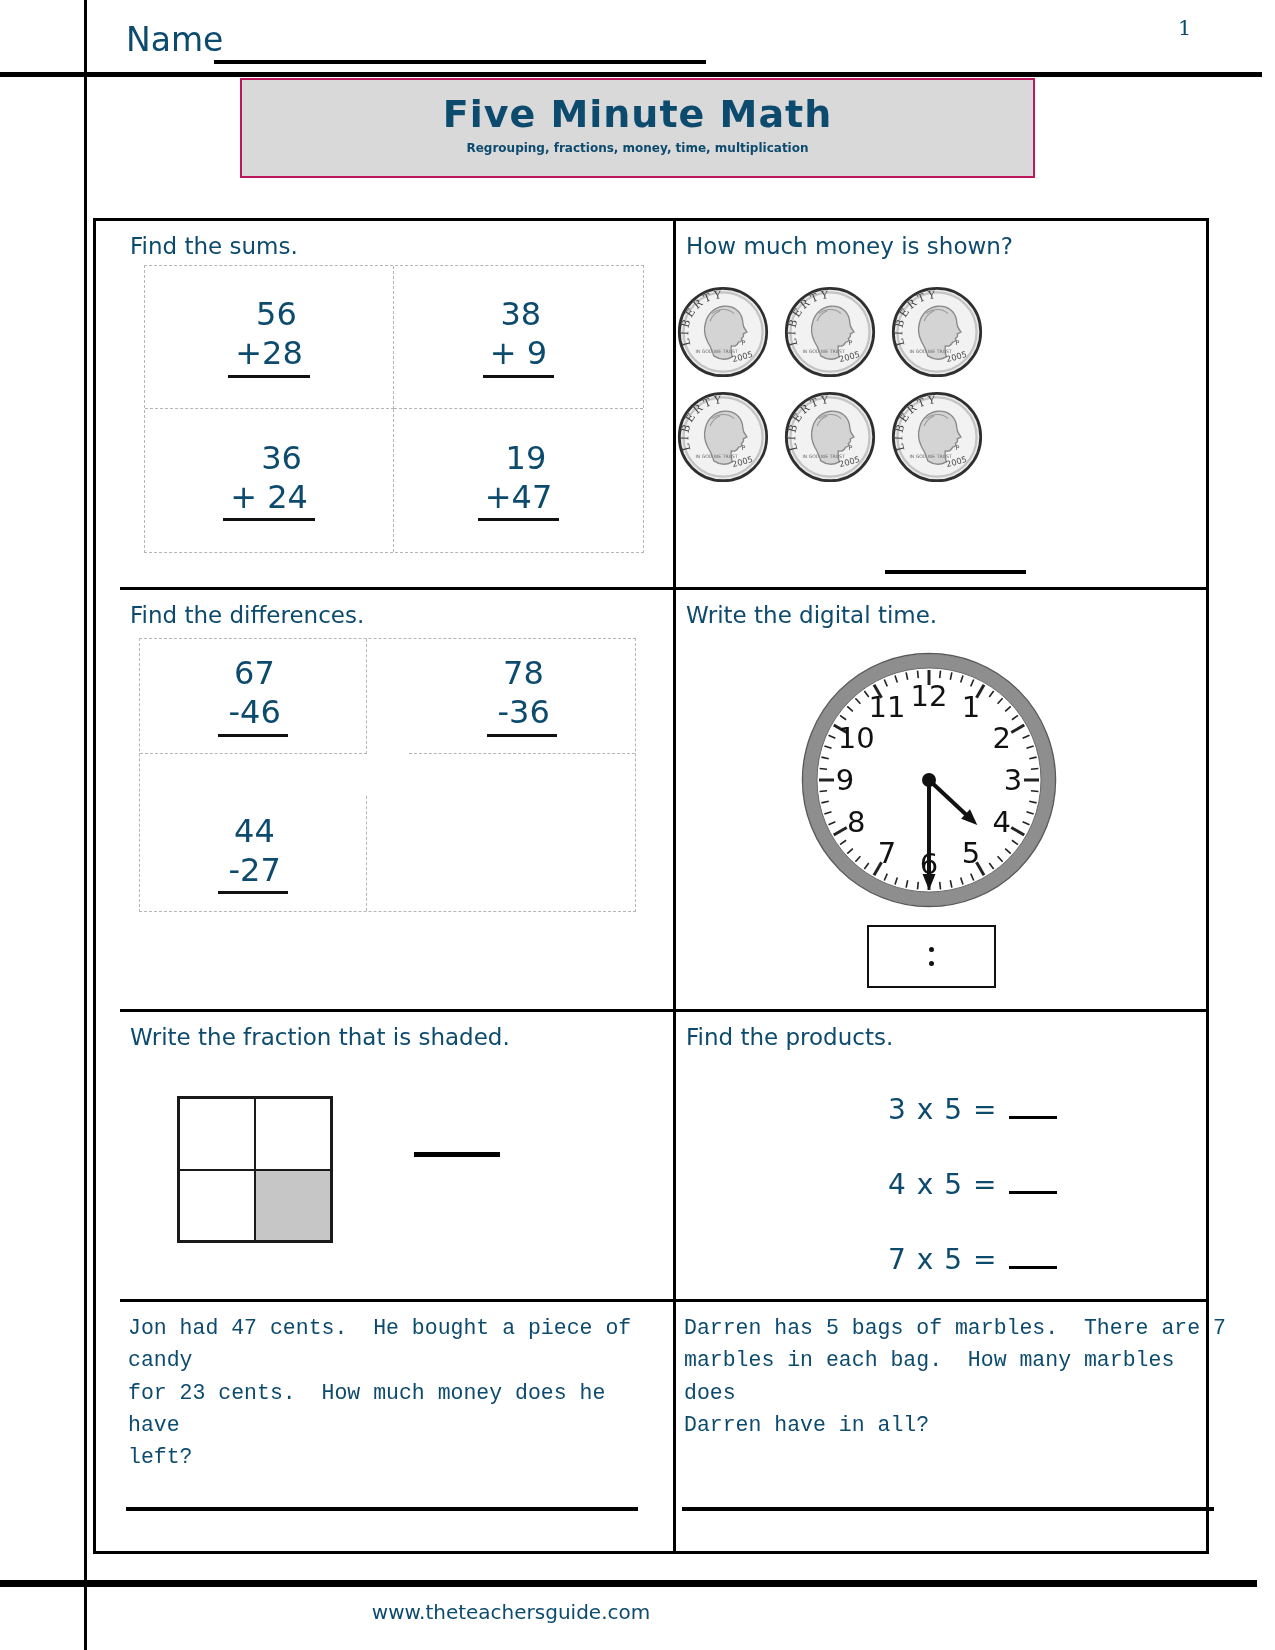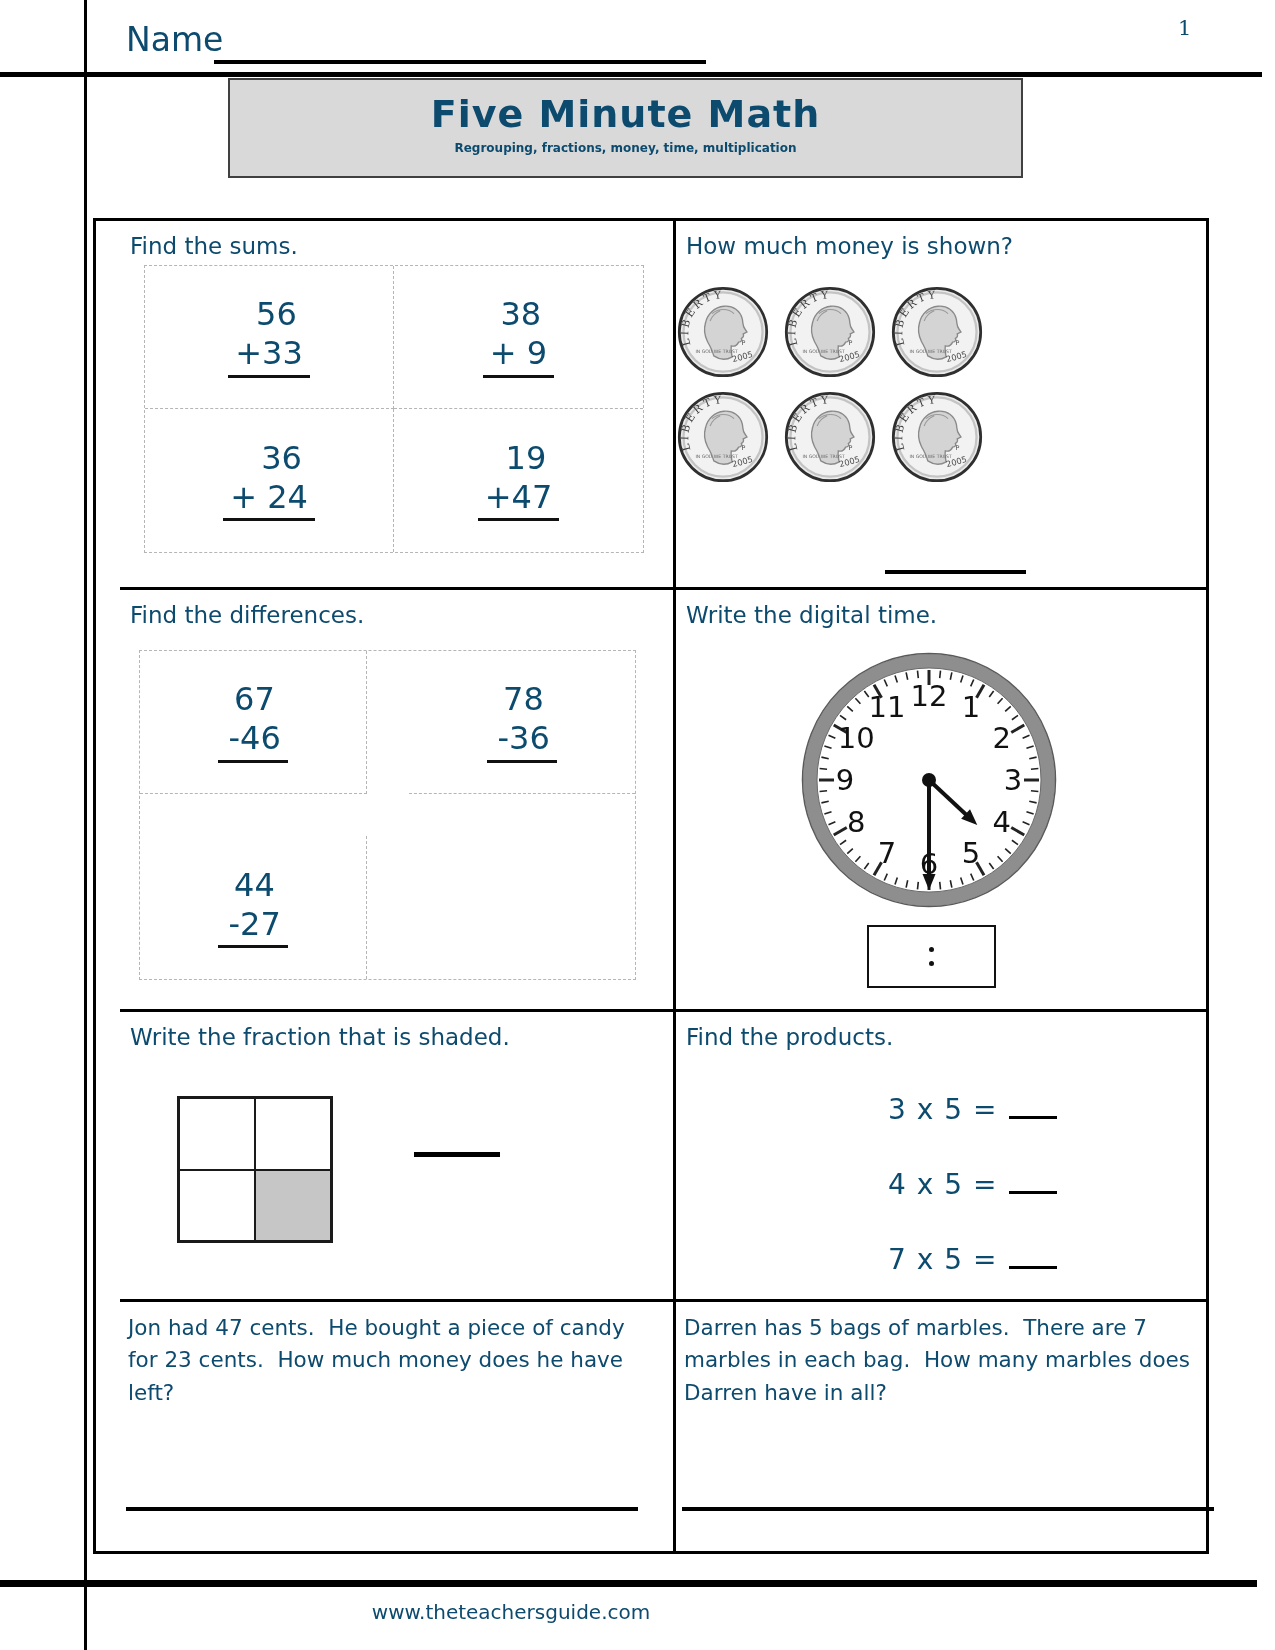--- a/index.html
+++ b/index.html
@@ -5,43 +5,43 @@
   html,body{margin:0;padding:0;background:#fff;}
   .page{position:relative;width:1275px;height:1650px;background:#ffffff;
         font-family:"DejaVu Sans",sans-serif;color:#0c4a6e;overflow:hidden;}
   .abs{position:absolute;}
   .rule{background:#000;}
   
   .name-label{left:126px;top:20px;font-size:33px;}
   .name-line{left:214px;top:60px;width:492px;height:4px;}
   .page-number{left:1178px;top:16px;font-size:21px;font-family:"DejaVu Serif",serif;}
   .page-rule-top{left:0;top:72px;width:1262px;height:5px;}
-  .title-box{left:228px;top:78px;width:795px;height:100px;background:#d9d9d9;
-             border:2px solid #404040;box-sizing:border-box;text-align:center;}
+  .title-box{left:240px;top:78px;width:795px;height:100px;background:#d9d9d9;
+             border:2px solid #be185d;box-sizing:border-box;text-align:center;}
   .title-main{margin-top:12px;font-size:38px;font-weight:bold;letter-spacing:1px;}
   .title-sub{margin-top:5px;font-size:12px;font-weight:bold;}
   
   .sheet{left:93px;top:218px;width:1116px;height:1336px;border:3px solid #000;
          box-sizing:border-box;display:grid;grid-template-columns:556px auto;
          grid-template-rows:369px 422px 290px auto;padding-left:24px;}
   .cell{position:relative;box-sizing:border-box;}
   .b-r{border-right:3px solid #000;}
   .b-b{border-bottom:3px solid #000;}
   .section-title{left:10px;top:12px;font-size:23px;}
   
   .dash-grid{display:grid;grid-template-columns:1fr 1fr;grid-template-rows:1fr 1fr;
              border:1px dashed #b5b5b5;box-sizing:border-box;}
   .quad{display:flex;align-items:center;justify-content:center;box-sizing:border-box;}
   .quad:nth-child(odd){border-right:1px dashed #b5b5b5;}
   .quad:nth-child(-n+2){border-bottom:1px dashed #b5b5b5;}
   .prob{font-size:32px;line-height:1.15;text-align:right;}
   .prob-top{padding:0 13px 2px 7px;}
   .prob-bottom{border-bottom:3px solid #111;padding:0 7px 3px 7px;min-width:56px;}
   .sums-grid{left:24px;top:44px;width:500px;height:288px;}
-  .diff-grid{left:19px;top:60px;width:497px;height:330px;gap:42px;}
+  .diff-grid{left:19px;top:48px;width:497px;height:274px;gap:42px;}
   
   .coin-grid{left:1px;top:65px;display:grid;grid-template-columns:repeat(3,92px);
              column-gap:15px;row-gap:13px;}
   .coin{width:92px;height:92px;display:block;}
   .money-line{left:209px;top:349px;width:141px;height:4px;}
   
   .clock-svg{left:122px;top:59px;}
   .digital-box{left:191px;top:335px;width:129px;height:63px;border:2px solid #111;
                box-sizing:border-box;display:flex;flex-direction:column;
                align-items:center;justify-content:center;gap:9px;}
@@ -52,21 +52,21 @@
          grid-template-rows:1fr 1fr;}
   .fcell{border:1.5px solid #1a1a1a;}
   .fcell.shaded{background:#c6c6c6;}
   .fraction-line{left:294px;top:140px;width:86px;height:5px;}
   
   .product-list{left:212px;top:76px;display:flex;flex-direction:column;gap:37px;}
   .equation{font-size:28px;letter-spacing:1px;white-space:nowrap;}
   .blank{display:inline-block;width:48px;height:1em;border-bottom:3.5px solid #000;
          margin-left:12px;}
   
-  .word-text{left:8px;top:10px;font-size:21.5px;line-height:1.5;white-space:pre-wrap;}
+  .word-text{left:8px;top:10px;font-size:21.5px;line-height:1.5;white-space:pre-wrap;font-family:Liberation Mono, monospace;}
   .word-text-left{width:540px;}
   .word-text-right{width:545px;}
   .answer-line-left{left:6px;top:205px;width:512px;height:4px;}
   .answer-line-right{left:6px;top:205px;width:532px;height:4px;}
   
   .margin-line{left:84px;top:0;width:3px;height:1650px;}
   .page-rule-bottom{left:0;top:1580px;width:1257px;height:7px;}
   .footer-url{left:0;top:1600px;width:1022px;text-align:center;font-size:20px;}
 </style>
 </head>
@@ -108,21 +108,21 @@
   </div>
 
   <div class="abs sheet">
 
     <div class="cell b-r b-b">
       <div class="abs section-title">Find the sums.</div>
       <div class="abs dash-grid sums-grid">
           <div class="quad">
             <div class="prob">
               <div class="prob-top">56</div>
-              <div class="prob-bottom">+33</div>
+              <div class="prob-bottom">+28</div>
             </div>
           </div>
           <div class="quad">
             <div class="prob">
               <div class="prob-top">38</div>
               <div class="prob-bottom">+ 9</div>
             </div>
           </div>
           <div class="quad">
             <div class="prob">

